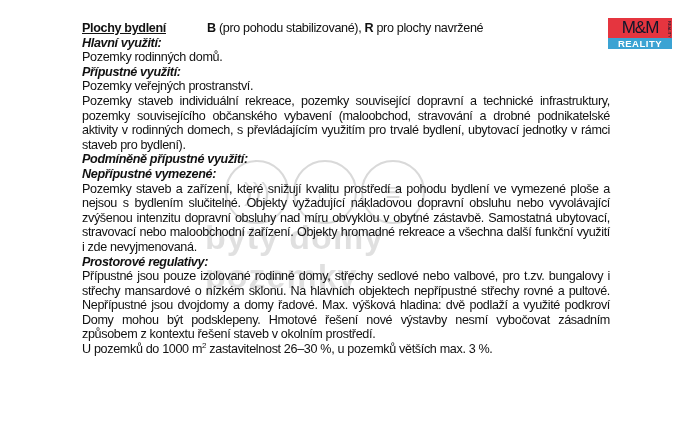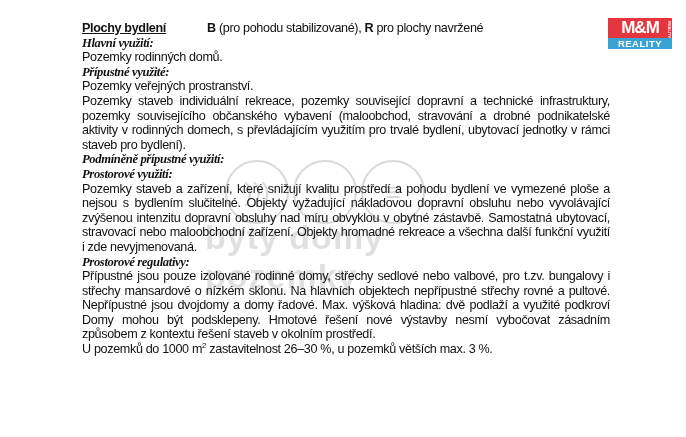--- a/index.html
+++ b/index.html
@@ -8,30 +8,30 @@
       font-family: "Liberation Sans", sans-serif; color: #111111;
     }
     .page {
       position: absolute; left: 82px; top: 21px; width: 528px;
       font-size: 12.6px; line-height: 14.6px;
       letter-spacing: -0.35px;
     }
     .title-row { display: flex; align-items: baseline; white-space: nowrap; }
     .title { font-weight: bold; text-decoration: underline; width: 125px; }
     .title-desc b { font-weight: bold; }
-    .heading { font-weight: bold; font-style: italic; font-family: Liberation Serif, serif; }
+    .heading { font-weight: bold; font-style: italic; }
     .para { text-align: justify; }
     .para.last { text-align-last: left; }
     sup { font-size: 8px; line-height: 0; vertical-align: 5px; }
 
     .logo {
       position: absolute; left: 608px; top: 18px; width: 64px; height: 31px;
     }
     .logo .top {
-      height: 20px; background: #e5353f; color: #ffffff; font-weight: bold;
+      height: 20px; background: #e5353f; color: #0f172a; font-weight: normal;
       font-size: 17px; line-height: 20px; text-align: center; letter-spacing: -1px;
       font-family: "Liberation Sans", sans-serif; position: relative;
     }
     .logo .top .side {
       position: absolute; right: 1px; top: 3px; font-size: 4px; line-height: 4px;
       writing-mode: vertical-rl; letter-spacing: 0;
     }
     .logo .bottom {
       height: 11px; background: #3ba3d3; color: #ffffff; font-weight: bold;
       font-size: 9.5px; line-height: 11px; text-align: center; letter-spacing: 0.5px;
@@ -73,26 +73,26 @@
 
 <div class="page">
   <div class="title-row">
     <span class="title">Plochy bydlení</span>
     <span class="title-desc"><b>B</b><span> (pro pohodu stabilizované),  </span><b>R</b><span> pro plochy navržené</span></span>
   </div>
 
   <div class="heading">Hlavní využití:</div>
   <div class="para last">Pozemky rodinných domů.</div>
 
-  <div class="heading">Přípustné využité:</div>
+  <div class="heading">Přípustné využití:</div>
   <div class="para last">Pozemky veřejných prostranství.</div>
   <div class="para last">Pozemky staveb individuální rekreace, pozemky související dopravní a technické infrastruktury, pozemky souvisejícího občanského vybavení (maloobchod, stravování a drobné podnikatelské aktivity v rodinných domech, s převládajícím využitím pro trvalé bydlení, ubytovací jednotky v rámci staveb pro bydlení).</div>
 
   <div class="heading">Podmíněně přípustné využití:</div>
 
-  <div class="heading">Prostorové využití:</div>
+  <div class="heading">Nepřípustné vymezené:</div>
   <div class="para last">Pozemky staveb a zařízení, které snižují kvalitu prostředí a pohodu bydlení ve vymezené ploše a nejsou s bydlením slučitelné. Objekty vyžadující nákladovou dopravní obsluhu nebo vyvolávající zvýšenou intenzitu dopravní obsluhy nad míru obvyklou v obytné zástavbě. Samostatná ubytovací, stravovací nebo maloobchodní zařízení. Objekty hromadné rekreace a všechna další funkční využití i zde nevyjmenovaná.</div>
 
   <div class="heading">Prostorové regulativy:</div>
   <div class="para last">Přípustné jsou pouze izolované rodinné domy, střechy sedlové nebo valbové, pro t.zv. bungalovy i střechy mansardové o nízkém sklonu. Na hlavních objektech nepřípustné střechy rovné a pultové. Nepřípustné jsou dvojdomy a domy řadové. Max. výšková hladina: dvě podlaží a využité podkroví Domy mohou být podsklepeny. Hmotové řešení nové výstavby nesmí vybočovat zásadním způsobem z kontextu řešení staveb v okolním prostředí.</div>
 
   <div class="para last"><span>U pozemků do 1000 m</span><sup>2</sup><span> zastavitelnost 26–30 %, u pozemků větších max. 3 %.</span></div>
 </div>
 
 </body></html>

